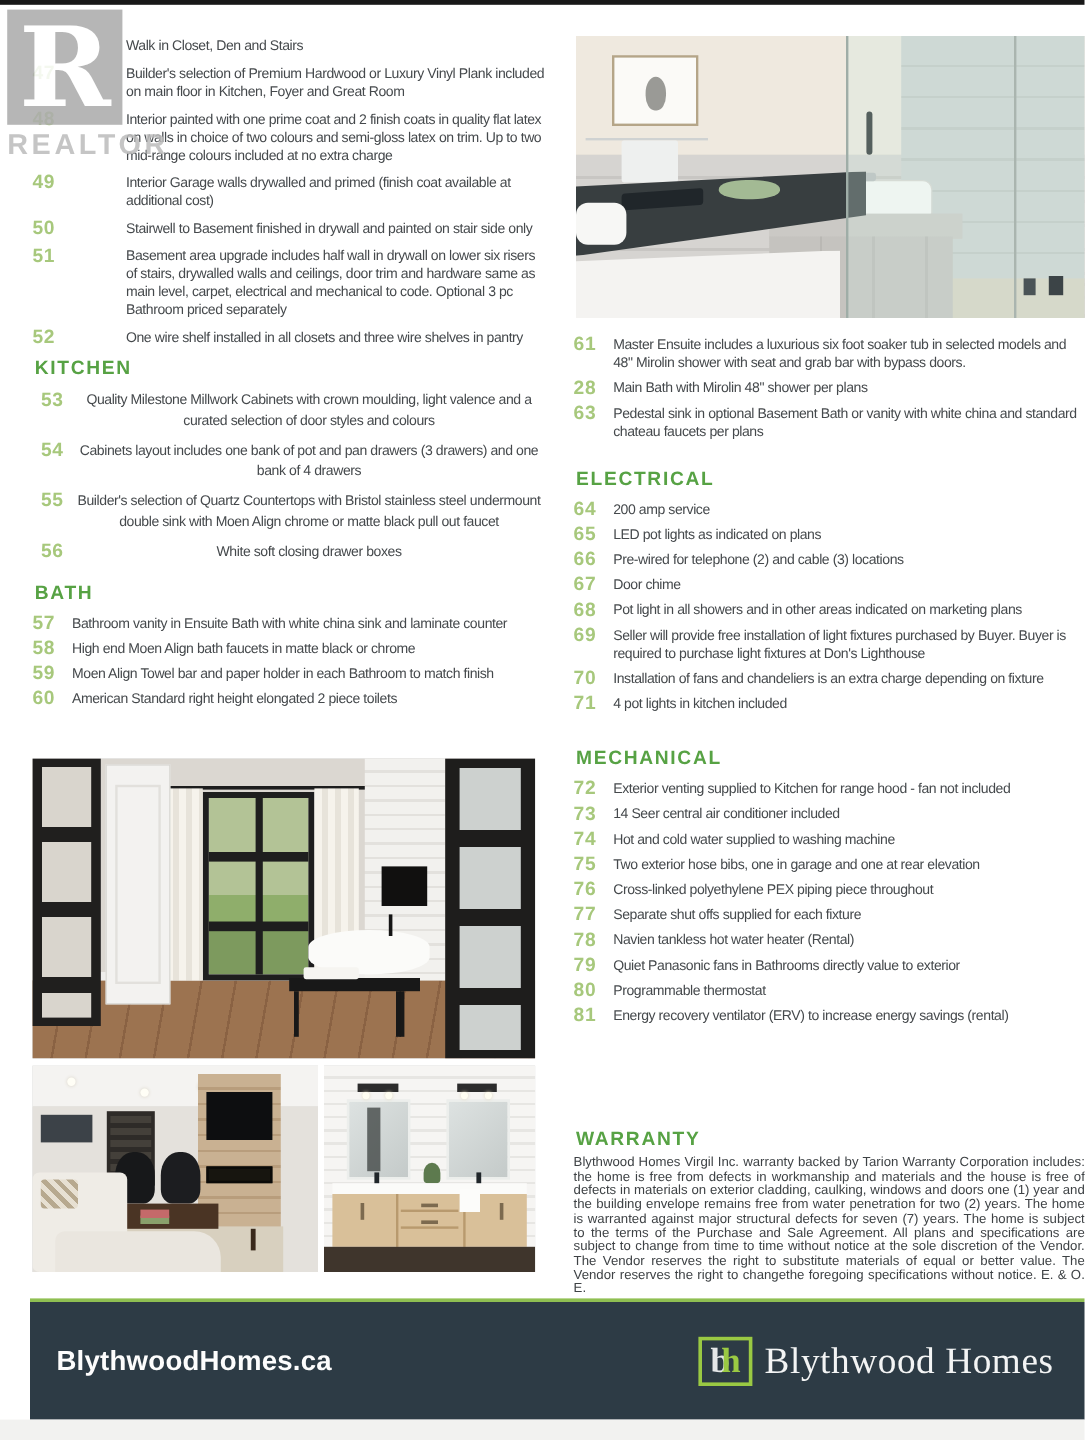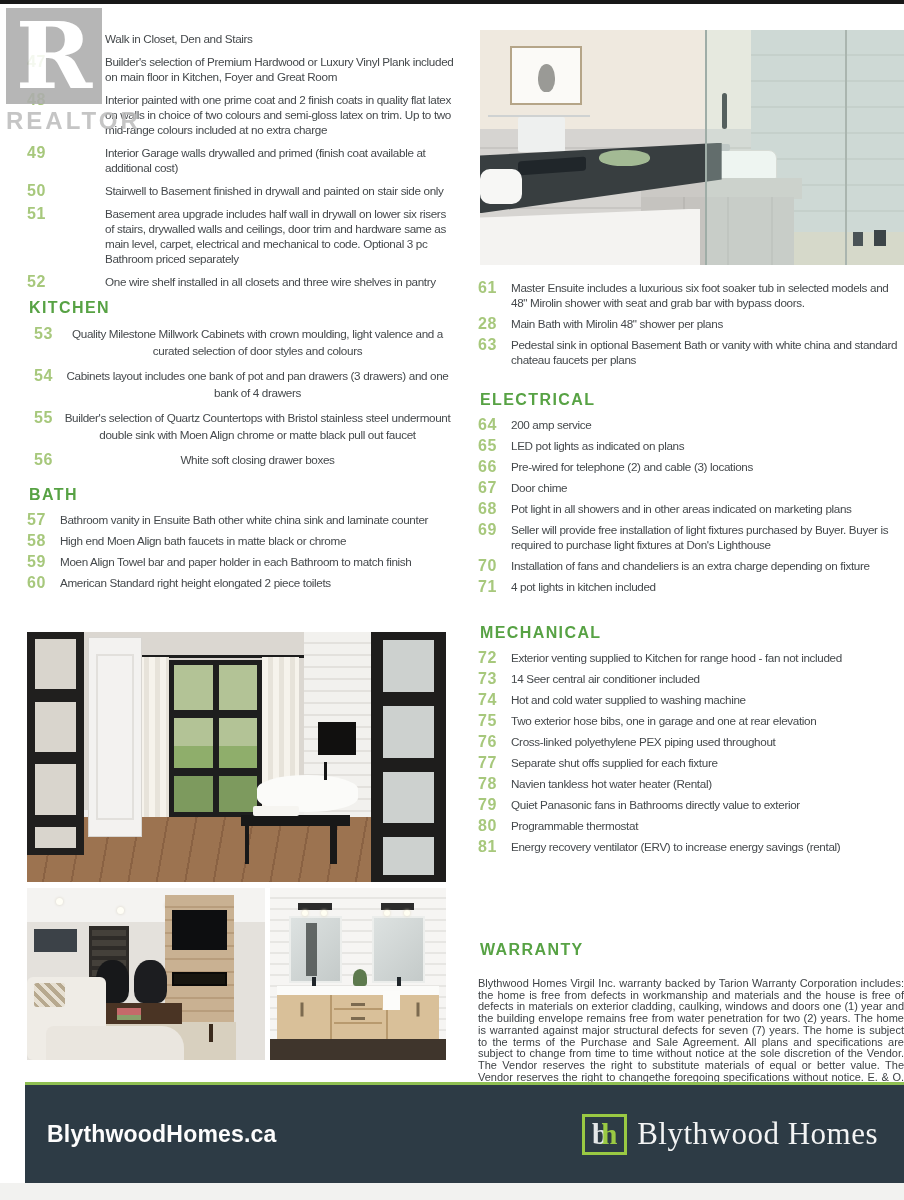--- a/index.html
+++ b/index.html
@@ -35,21 +35,21 @@
   .sec-kitchen{left:27px;top:299px;width:428px;}
   .sec-bath{left:27px;top:486px;width:428px;}
   .sec-ensuite{left:478px;top:280px;width:426px;}
   .sec-electrical{left:478px;top:391px;width:426px;}
   .sec-mechanical{left:478px;top:624px;width:426px;}
   .sec-warranty{left:478px;top:941px;width:426px;}
   .warranty-body{
     font-size:11px;line-height:11.7px;letter-spacing:0;
     text-align:justify;color:#3e4245;margin-top:0;
   }
-  .sec-warranty .spec-heading{margin-bottom:19px;}
+  .sec-warranty .spec-heading{margin-bottom:5px;}
 
   
   .realtor-mark{position:absolute;left:6px;top:8px;z-index:10;pointer-events:none;}
   .realtor-square{
     width:96px;height:96px;background:#adadad;opacity:0.88;
     display:flex;align-items:center;justify-content:center;
   }
   .realtor-square span{
     font-family:"DejaVu Serif",serif;font-weight:bold;font-size:92px;
     color:#ffffff;line-height:96px;
@@ -258,21 +258,21 @@
         </div>
       </div>
   </section>
 
   <section class="spec-section sec-bath">
     <h2 class="spec-heading">BATH</h2>
     <div class="list">
 
         <div class="item">
           <span class="num">57</span>
-          <span class="txt">Bathroom vanity in Ensuite Bath other white china sink and laminate counter</span>
+          <span class="txt">Bathroom vanity in Ensuite Bath with white china sink and laminate counter</span>
         </div>
 
         <div class="item">
           <span class="num">58</span>
           <span class="txt">High end Moen Align bath faucets in matte black or chrome</span>
         </div>
 
         <div class="item">
           <span class="num">59</span>
           <span class="txt">Moen Align Towel bar and paper holder in each Bathroom to match finish</span>
@@ -370,21 +370,21 @@
           <span class="txt">Hot and cold water supplied to washing machine</span>
         </div>
 
         <div class="item">
           <span class="num">75</span>
           <span class="txt">Two exterior hose bibs, one in garage and one at rear elevation</span>
         </div>
 
         <div class="item">
           <span class="num">76</span>
-          <span class="txt">Cross-linked polyethylene PEX piping used throughout</span>
+          <span class="txt">Cross-linked polyethylene PEX piping piece throughout</span>
         </div>
 
         <div class="item">
           <span class="num">77</span>
           <span class="txt">Separate shut offs supplied for each fixture</span>
         </div>
 
         <div class="item">
           <span class="num">78</span>
           <span class="txt">Navien tankless hot water heater (Rental)</span>

